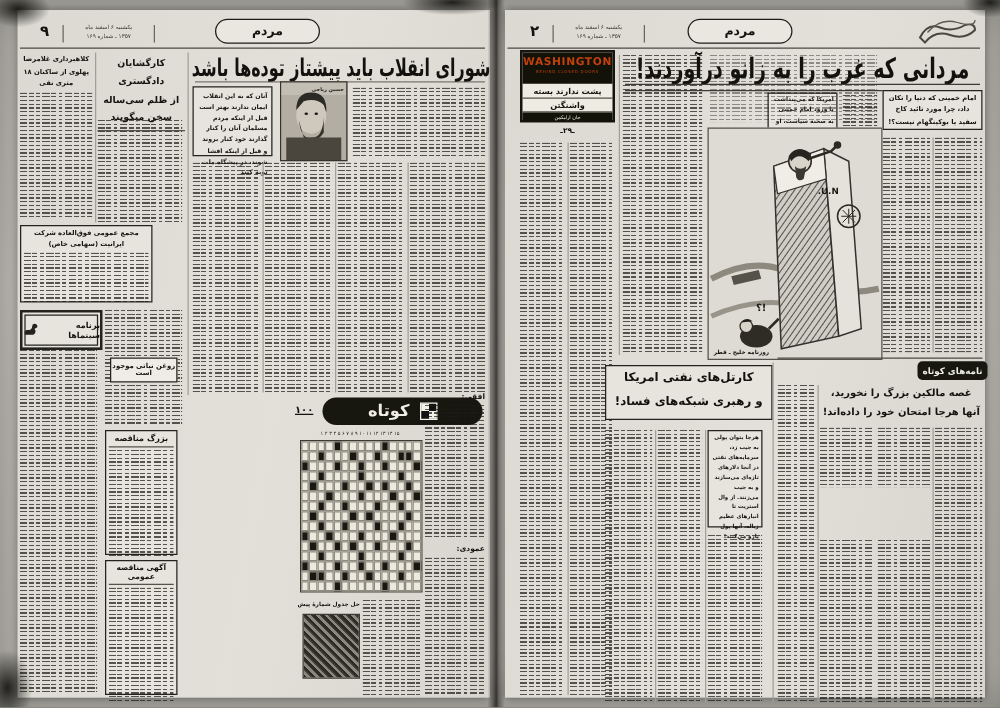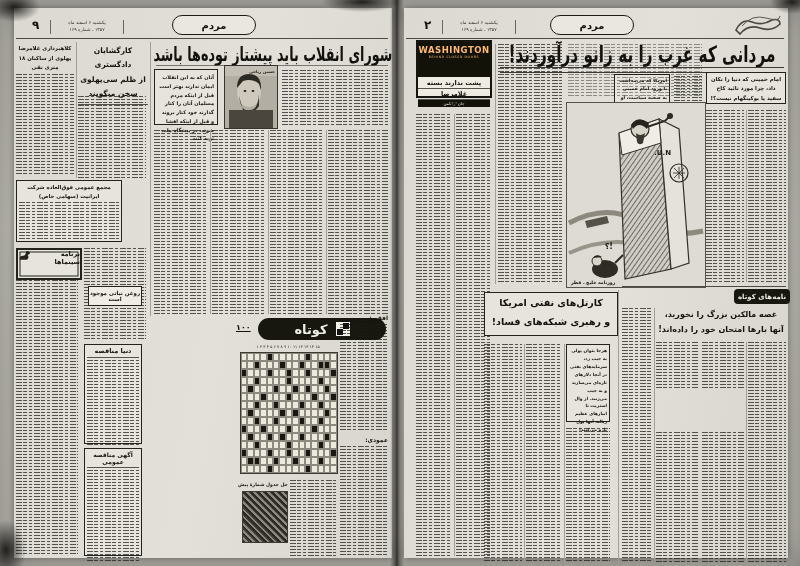--- a/index.html
+++ b/index.html
@@ -22,21 +22,21 @@
   .pre{white-space:pre-line;}
   .blackpill{background:#17160f;color:#efede4;display:flex;align-items:center;justify-content:center;}
   
   #xw{display:grid;grid-template-columns:repeat(15,6.4px);grid-auto-rows:8px;border:1px solid #3c3a34;background:#efede5;}
   .xc{box-sizing:border-box;border:0.5px solid #8d897f;background:#eceade;}
   .xc.bk{background:#181712;}
   .checker{width:12px;height:12px;background:conic-gradient(#111 0 25%,#f4f2e9 0 50%,#111 0 75%,#f4f2e9 0);border:1px solid #f4f2e9;}
   .smudge{position:absolute;background:radial-gradient(closest-side,rgba(10,10,8,.85),rgba(10,10,8,0));}
   .fold{position:absolute;left:390px;top:0;width:14px;height:566px;
         background:linear-gradient(90deg,rgba(30,28,24,0),rgba(30,28,24,.55) 35%,rgba(5,5,4,.7) 50%,rgba(30,28,24,.45) 65%,rgba(30,28,24,0));}
-  .wash-top{background:#131209;color:#fdba74;text-align:center;padding:3px 0 18px;}
+  .wash-top{background:#131209;color:#c2410c;text-align:center;padding:3px 0 8px;}
   .wash-bot{background:#131209;color:#f2f0e7;text-align:center;font-size:4px;padding:1px 0;}
 </style>
 </head>
 <body>
 
 <div class="scan">
 
   <div class="page rtl" style="left:14px;width:378px;">
 
     <div class="abs b" style="left:18px;top:10px;font-size:12px;">۹</div>
@@ -61,47 +61,47 @@
         <path d="M14 30 Q16 46 24 44 Q33 45 34 28 L34 40 Q28 50 18 44 Z" fill="#35322a"></path>
         <rect x="4" y="44" width="44" height="18" fill="#4a463d"></rect>
         <ellipse cx="20" cy="25" rx="1.4" ry="1" fill="#1c1a16"></ellipse>
         <ellipse cx="28" cy="25" rx="1.4" ry="1" fill="#1c1a16"></ellipse>
       </svg>
       <div class="abs b" style="right:2px;top:3px;font-size:4px;color:#22211c;">حسین ریاحی</div>
     </div>
     <div class="abs tx" style="left:268px;top:62px;width:106px;height:56px;"></div>
 
     <div class="abs b rtl pre" style="left:64px;top:36px;width:70px;font-size:7.5px;line-height:1.9;text-align:center;border-bottom:1px solid #55524a;padding-bottom:3px;">کارگشایان دادگستری
-از ظلم سی‌پهلوی
+از ظلم سی‌ساله
 سخن میگویند</div>
     <div class="abs tx" style="left:64px;top:88px;width:68px;height:82px;"></div>
 
     <div class="abs b rtl" style="left:2px;top:36px;width:58px;font-size:5.4px;line-height:1.8;text-align:center;">کلاهبرداری غلامرضا پهلوی از ساکنان ۱۸ متری نقی</div>
     <div class="abs tx" style="left:2px;top:66px;width:58px;height:102px;"></div>
     <div class="abs colrule" style="left:62px;top:34px;height:136px;"></div>
     <div class="abs colrule" style="left:136px;top:34px;height:274px;"></div>
 
     <div class="abs box rtl" style="left:2px;top:172px;width:106px;height:62px;padding:2px;">
       <div class="b" style="font-size:5.4px;text-align:center;line-height:1.6;">مجمع عمومی فوق‌العاده شرکت ایرانیت (سهامی خاص)</div>
       <div class="tx" style="margin-top:2px;height:40px;"></div>
     </div>
 
-    <div class="abs" style="left:2px;top:240px;width:62px;height:28px;border:2px solid #23221d;box-shadow:inset 0 0 0 1.5px #e6e4dc, inset 0 0 0 2.5px #23221d;background:#e6e4dc;display:flex;justify-content:center;gap:3px;">
+    <div class="abs" style="left:2px;top:240px;width:62px;height:28px;border:2px solid #23221d;box-shadow:inset 0 0 0 1.5px #e6e4dc, inset 0 0 0 2.5px #23221d;background:#e6e4dc;display:flex;align-items:center;justify-content:center;gap:3px;">
       <span class="b" style="font-size:6.5px;">برنامه سینماها</span>
       <svg width="14" height="12" viewBox="0 0 14 12">
           <path d="M2 10 Q1 6 4 6 Q8 6 8 3 Q8 0 11 1 Q13 2 12 4 L10 5 Q12 8 9 10 Z" fill="#23221d"></path>
         </svg>
     </div>
     <div class="abs tx" style="left:2px;top:272px;width:62px;height:276px;"></div>
 
     <div class="abs tx" style="left:70px;top:240px;width:62px;height:92px;"></div>
     <div class="abs box b rtl" style="left:74px;top:278px;width:54px;height:20px;font-size:5.5px;display:flex;align-items:center;justify-content:center;text-align:center;background:#eeece4;">روغن نباتی موجود است</div>
 
     <div class="abs box rtl" style="left:70px;top:336px;width:58px;height:100px;padding:2px;">
-      <div class="b" style="font-size:6.5px;text-align:center;border-bottom:1px solid #55524a;padding-bottom:2px;">دنیا مناقصه</div>
+      <div class="b" style="font-size:6.5px;text-align:center;border-bottom:1px solid #55524a;padding-bottom:2px;">بزرگ مناقصه</div>
       <div class="tx" style="margin-top:2px;height:86px;"></div>
     </div>
     <div class="abs box rtl" style="left:70px;top:440px;width:58px;height:108px;padding:2px;">
       <div class="b" style="font-size:6px;text-align:center;border-bottom:1px solid #55524a;padding-bottom:2px;">آگهی مناقصه عمومی</div>
       <div class="tx" style="margin-top:2px;height:92px;"></div>
     </div>
 
     <div class="abs tx" style="left:140px;top:122px;width:54px;height:184px;"></div>
     <div class="abs tx" style="left:198px;top:122px;width:54px;height:184px;"></div>
     <div class="abs tx" style="left:256px;top:122px;width:54px;height:184px;"></div>
@@ -375,21 +375,21 @@
     <div class="abs tx" style="left:302px;top:102px;width:38px;height:172px;"></div>
     <div class="abs tx" style="left:344px;top:102px;width:38px;height:172px;"></div>
     <div class="abs colrule" style="left:342px;top:102px;height:172px;"></div>
 
     <div class="abs" style="left:12px;top:32px;width:76px;height:58px;border:2px solid #15140e;background:#edebe2;box-sizing:border-box;">
       <div class="wash-top">
         <div style="font-size:8.5px;font-weight:bold;letter-spacing:.5px;">WASHINGTON</div>
         <div style="font-size:3.2px;letter-spacing:.6px;">BEHIND CLOSED DOORS</div>
       </div>
       <div class="b rtl" style="font-size:6.5px;text-align:center;margin-top:2px;border-bottom:1px solid #55524a;padding-bottom:1px;">پشت ندارند بسته</div>
-      <div class="b rtl" style="font-size:6.5px;text-align:center;padding:1px 0;border-bottom:1px solid #55524a;">غلامرضا</div>
+      <div class="b rtl" style="font-size:6.5px;text-align:center;padding:1px 0;border-bottom:1px solid #55524a;">واشنگتن</div>
       <div class="wash-bot rtl">جان ارلیکمن</div>
     </div>
     <div class="abs b rtl" style="left:12px;top:93px;width:76px;font-size:6px;text-align:center;">ـ۲۹ـ</div>
     <div class="abs tx" style="left:12px;top:106px;width:36px;height:442px;"></div>
     <div class="abs tx" style="left:52px;top:106px;width:36px;height:442px;"></div>
     <div class="abs colrule" style="left:50px;top:106px;height:442px;"></div>
 
     <div class="abs tx" style="left:94px;top:36px;width:64px;height:240px;"></div>
     <div class="abs colrule" style="left:91px;top:36px;height:240px;"></div>
     <div class="abs tx lt" style="left:164px;top:36px;width:134px;height:54px;"></div>
@@ -431,21 +431,21 @@
     <div class="abs tx" style="left:122px;top:336px;width:36px;height:218px;"></div>
     <div class="abs box rtl b" style="left:162px;top:336px;width:44px;height:78px;font-size:4.4px;line-height:1.8;padding:2px;text-align:right;">هرجا بتوان پولی به جیب زد، سرمایه‌های نفتی در آنجا دلارهای تازه‌ای می‌سازند و به جیب می‌زنند. از وال استریت تا انبارهای عظیم زباله، آنها پول پارو می‌کنند!</div>
     <div class="abs tx" style="left:162px;top:420px;width:44px;height:134px;"></div>
     <div class="abs colrule" style="left:120px;top:336px;height:218px;"></div>
     <div class="abs colrule" style="left:160px;top:336px;height:218px;"></div>
     <div class="abs colrule" style="left:214px;top:282px;height:272px;"></div>
 
     <div class="abs hrule" style="left:218px;top:278px;width:164px;"></div>
     <div class="abs blackpill b rtl" style="left:330px;top:281px;width:56px;height:15px;border-radius:4px;font-size:7px;color:#efede4;">نامه‌های کوتاه</div>
     <div class="abs b rtl pre" style="left:250px;top:299px;width:134px;font-size:8px;line-height:1.9;text-align:center;">غصه مالکین بزرگ را نخورید،
-آنها بارها امتحان خود را داده‌اند!</div>
+آنها هرجا امتحان خود را داده‌اند!</div>
     <div class="abs tx" style="left:218px;top:300px;width:30px;height:254px;"></div>
     <div class="abs tx" style="left:252px;top:334px;width:42px;height:48px;"></div>
     <div class="abs tx" style="left:298px;top:334px;width:42px;height:48px;"></div>
     <div class="abs tx" style="left:344px;top:334px;width:38px;height:220px;"></div>
     <div class="abs tx" style="left:252px;top:424px;width:42px;height:130px;"></div>
     <div class="abs tx" style="left:298px;top:424px;width:42px;height:130px;"></div>
     <div class="abs colrule" style="left:250px;top:300px;height:254px;"></div>
     <div class="abs colrule" style="left:342px;top:334px;height:220px;"></div>
   </div>
 

